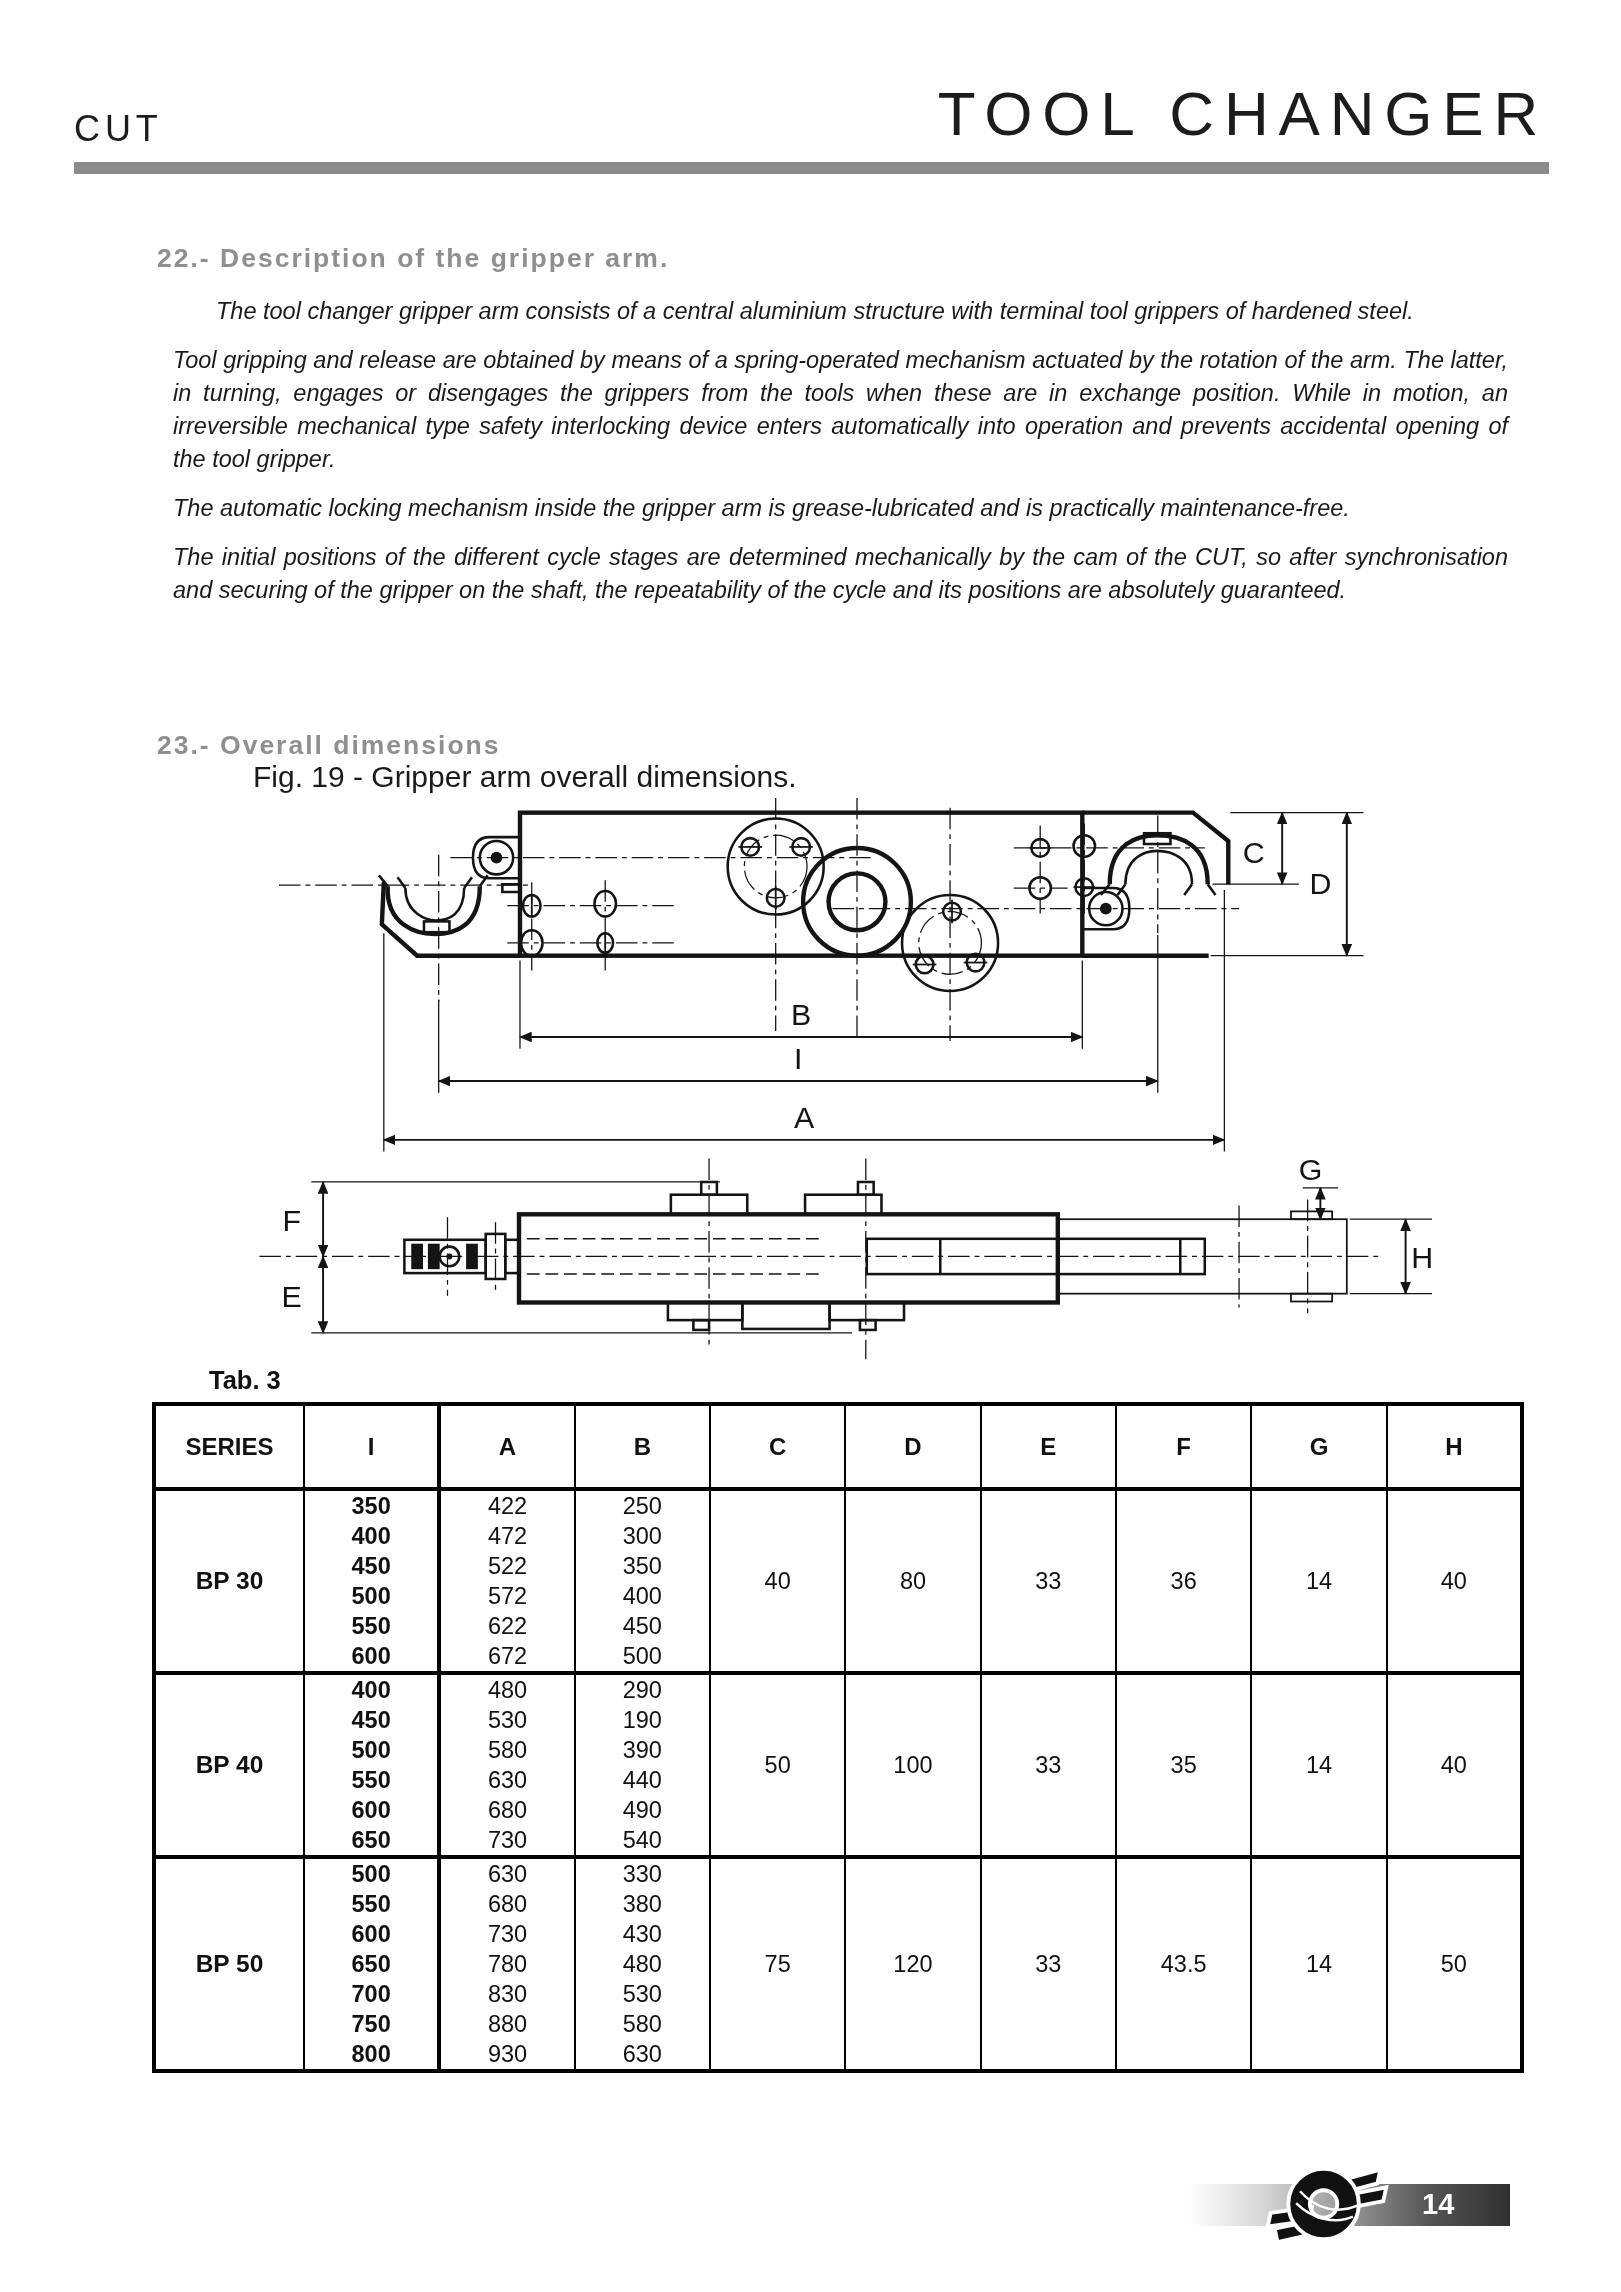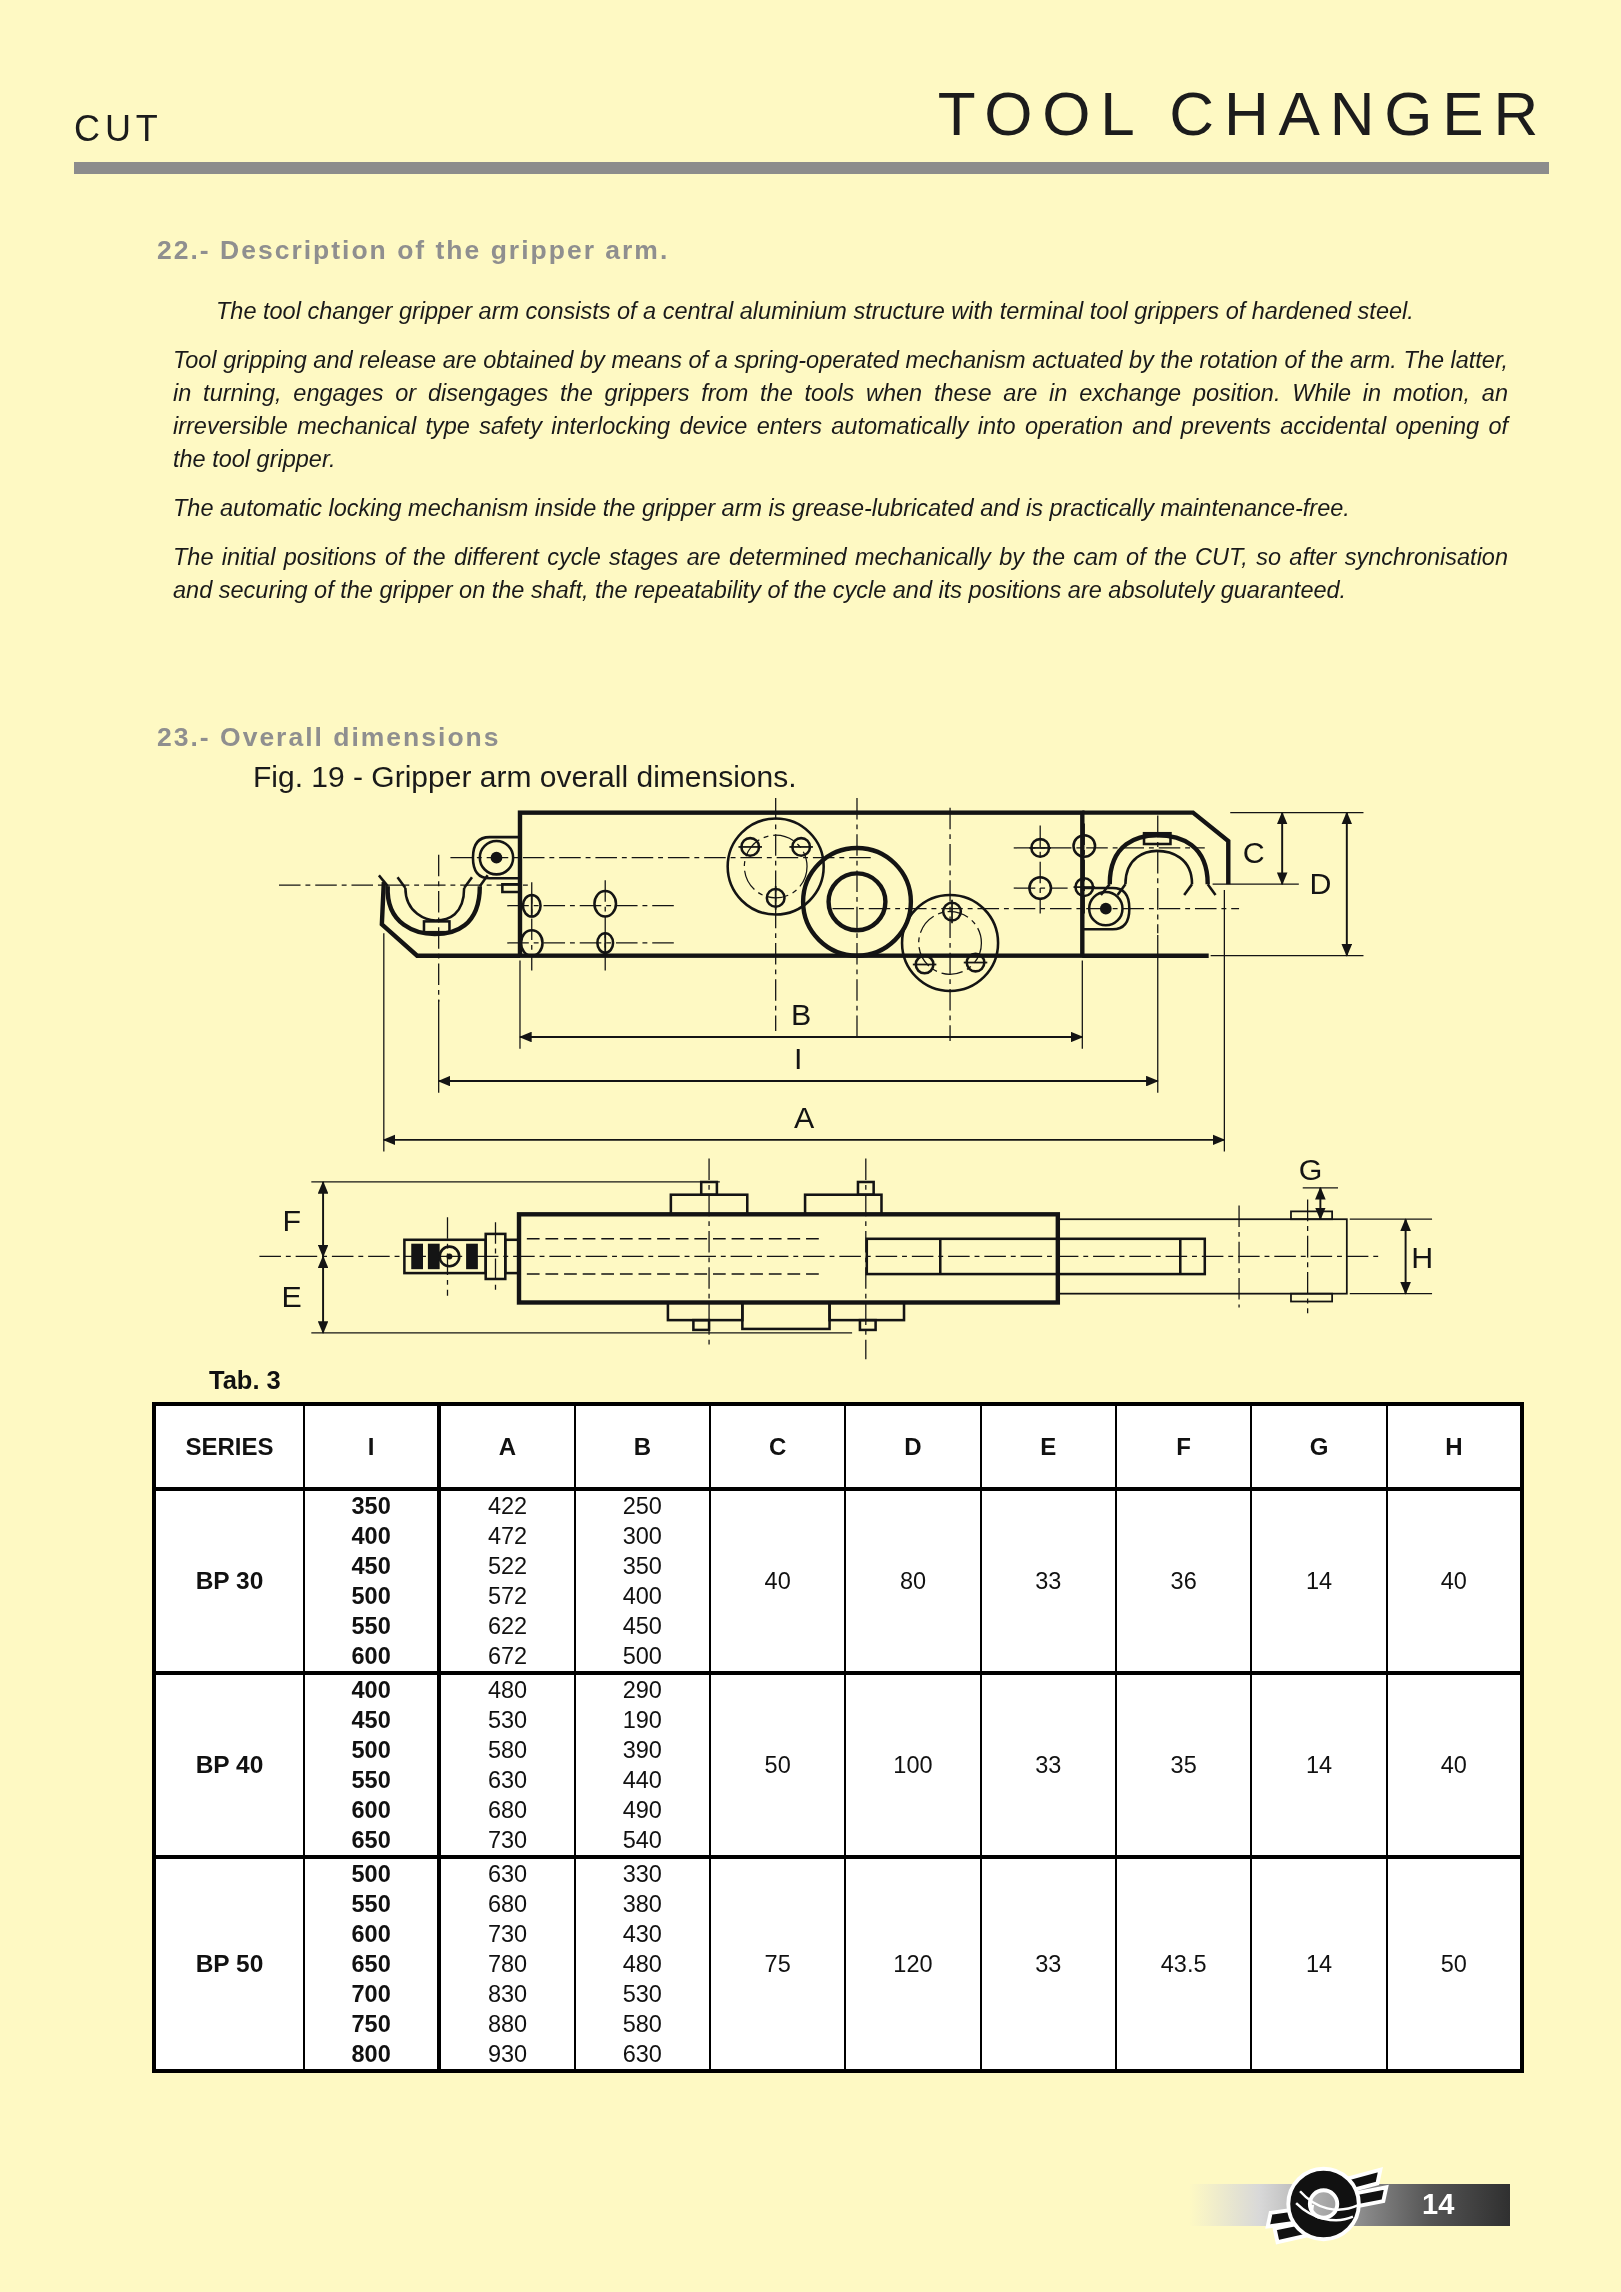--- a/index.html
+++ b/index.html
@@ -1,25 +1,25 @@
 <!DOCTYPE html>
 <html><head>
 <meta charset="utf-8">
 <style>
   html,body{margin:0;padding:0;background:#e8e8e8;}
-  #page{position:relative;width:1621px;height:2293px;background:#fef9c3;
+  #page{position:relative;width:1621px;height:2293px;background:#ffffff;
         font-family:"Liberation Sans",sans-serif;color:#1a1a1a;overflow:hidden;}
 
   
   .brand{position:absolute;left:74px;top:108px;font-size:36px;letter-spacing:4.9px;color:#1c1c1c;font-weight:400;}
   .doc-title{position:absolute;right:73px;top:78px;font-size:62px;letter-spacing:9.8px;color:#1c1c1c;font-weight:400;white-space:nowrap;}
   .header-rule{position:absolute;left:74px;top:162px;width:1475px;height:11.8px;background:#8c8c8c;}
 
   
-  .sec-heading{position:absolute;left:157px;font-size:26.5px;font-weight:bold;color:#8f8f8f;letter-spacing:2px;}
+  .sec-heading{position:absolute;left:157px;font-size:26.5px;font-weight:bold;color:#8f8f8f;letter-spacing:2px;margin-top:8px;}
   #sec22-h{top:235px;}
   #sec23-h{top:722px;}
   .bodytext{position:absolute;left:157px;top:279px;width:1367px;font-size:23.5px;line-height:33px;text-align:justify;color:#1a1a1a;}
   .bodytext p{margin:16px;font-style:italic;}
   .bodytext p.indent{text-indent:43px;}
   .fig-caption{position:absolute;left:253px;top:760px;font-size:30px;color:#1a1a1a;}
 
   
   #figure{position:absolute;left:225px;top:796px;width:1215px;height:578px;}
   .thick{stroke:#141414;stroke-width:4.5;fill:none;}

